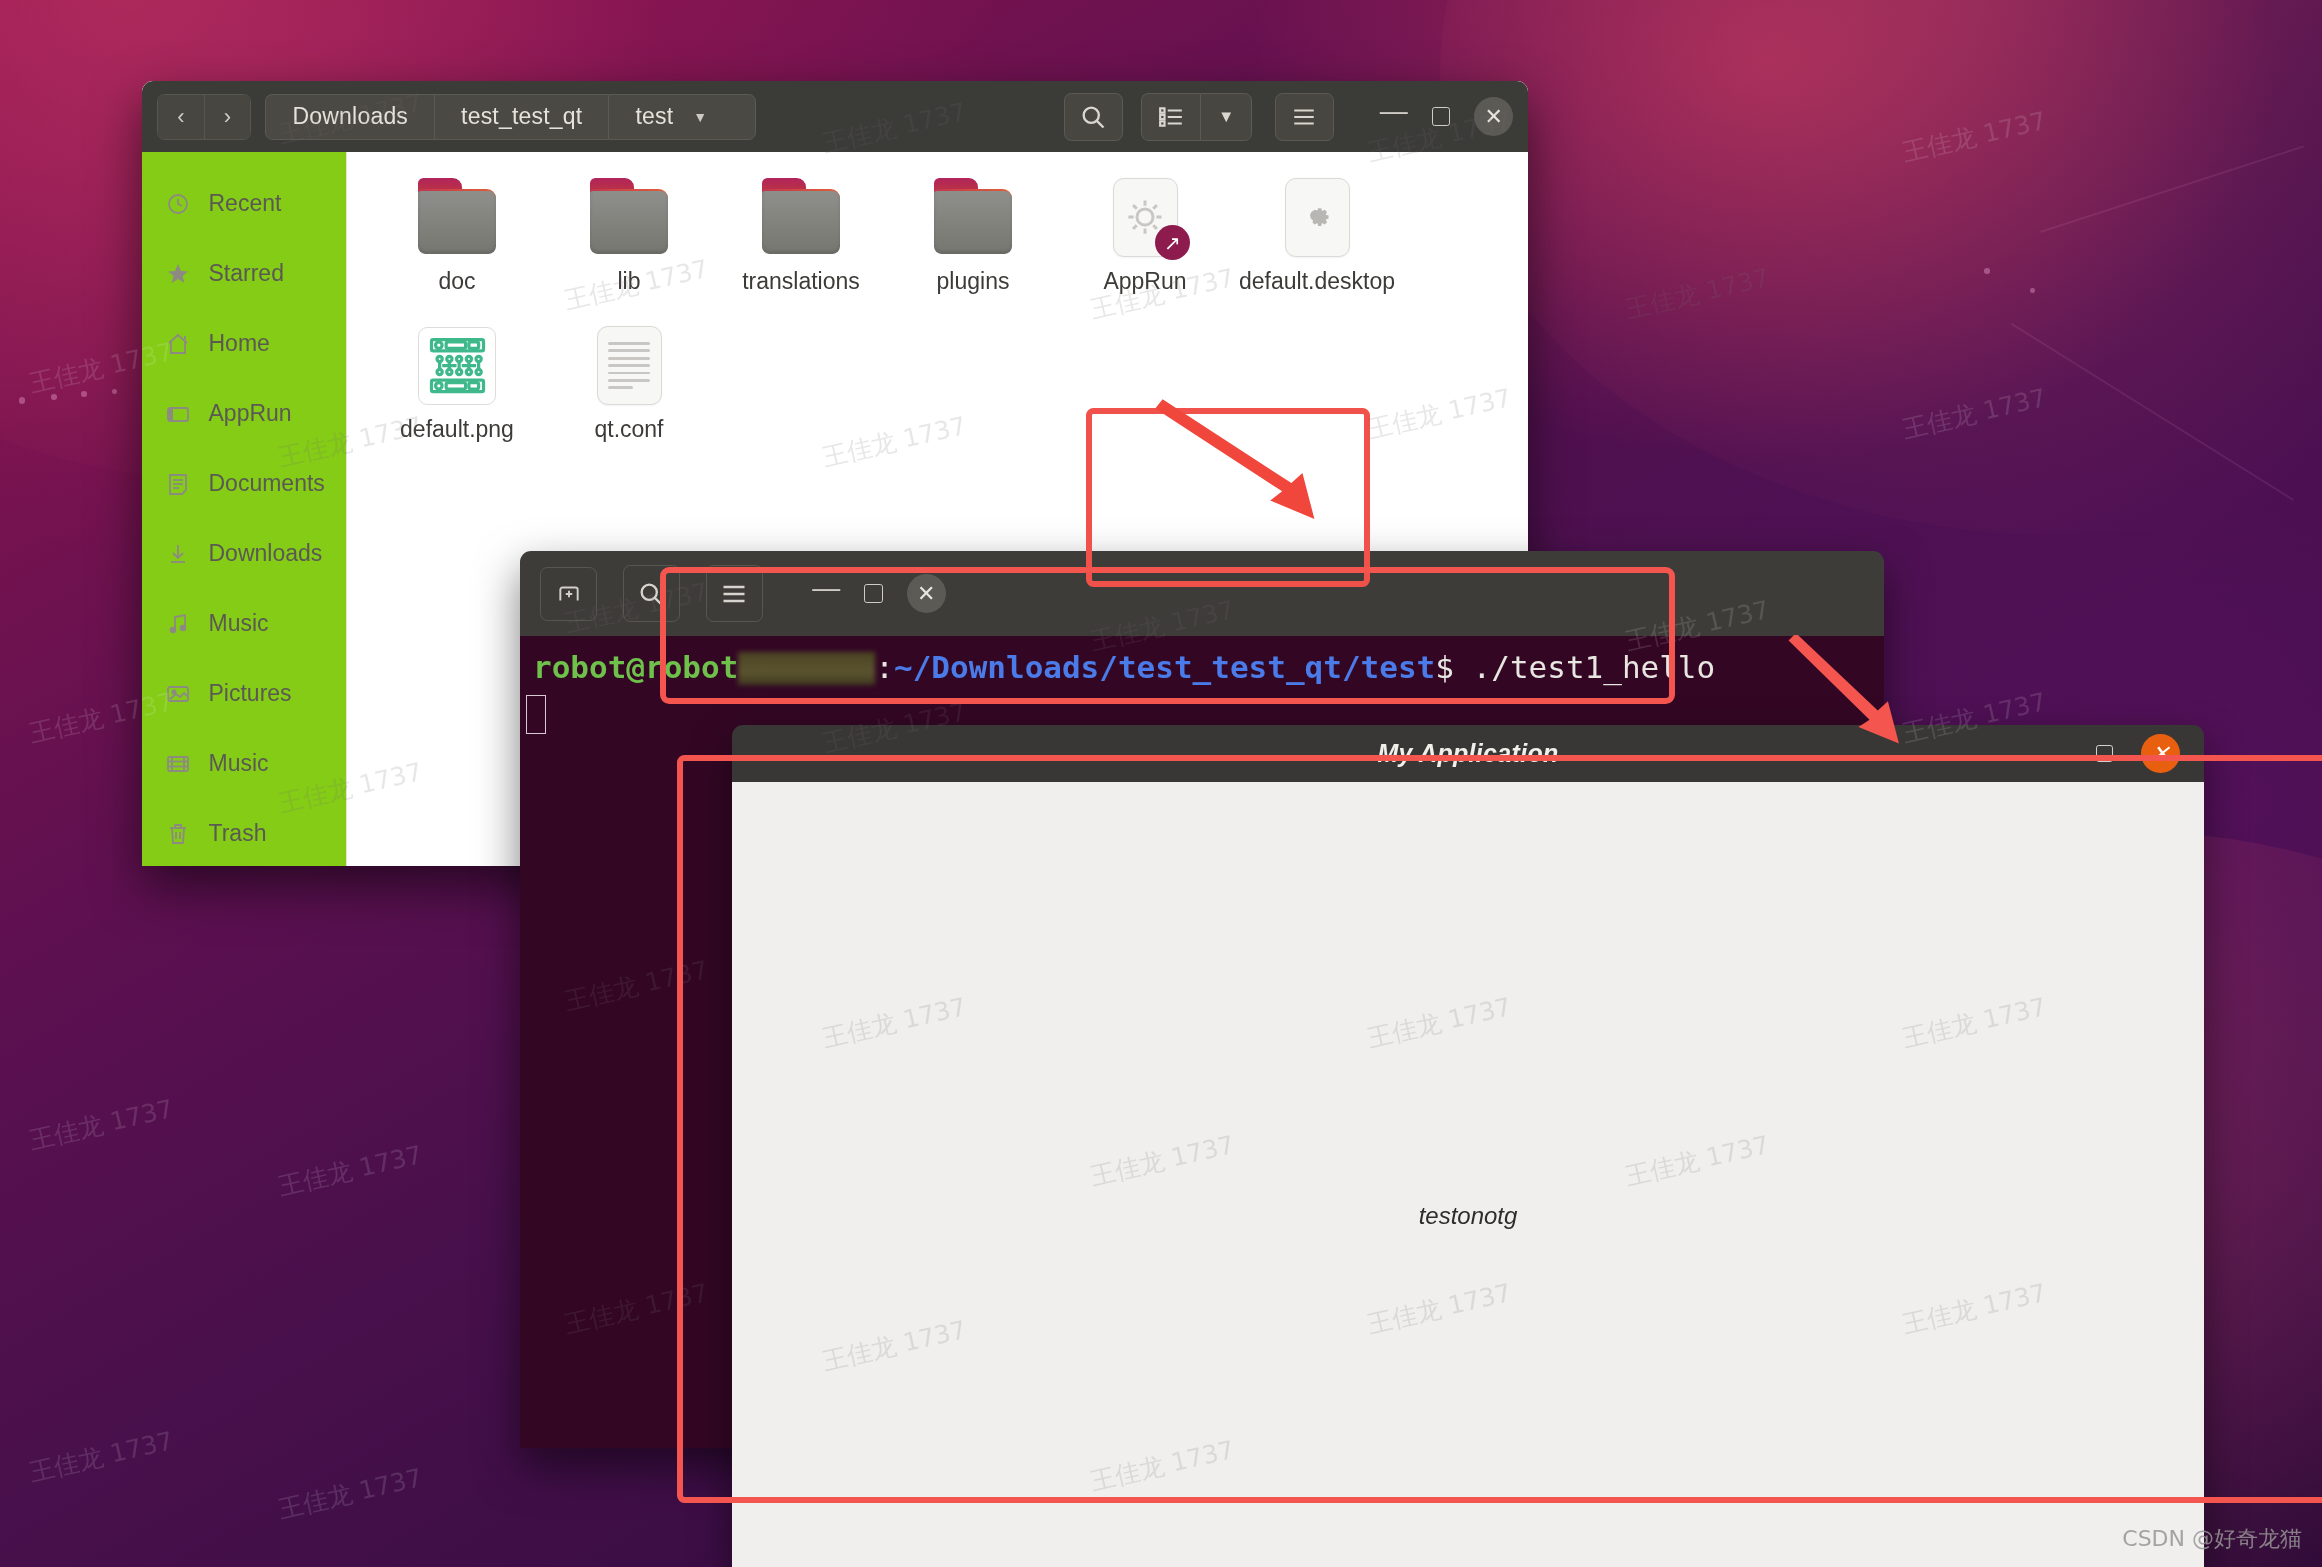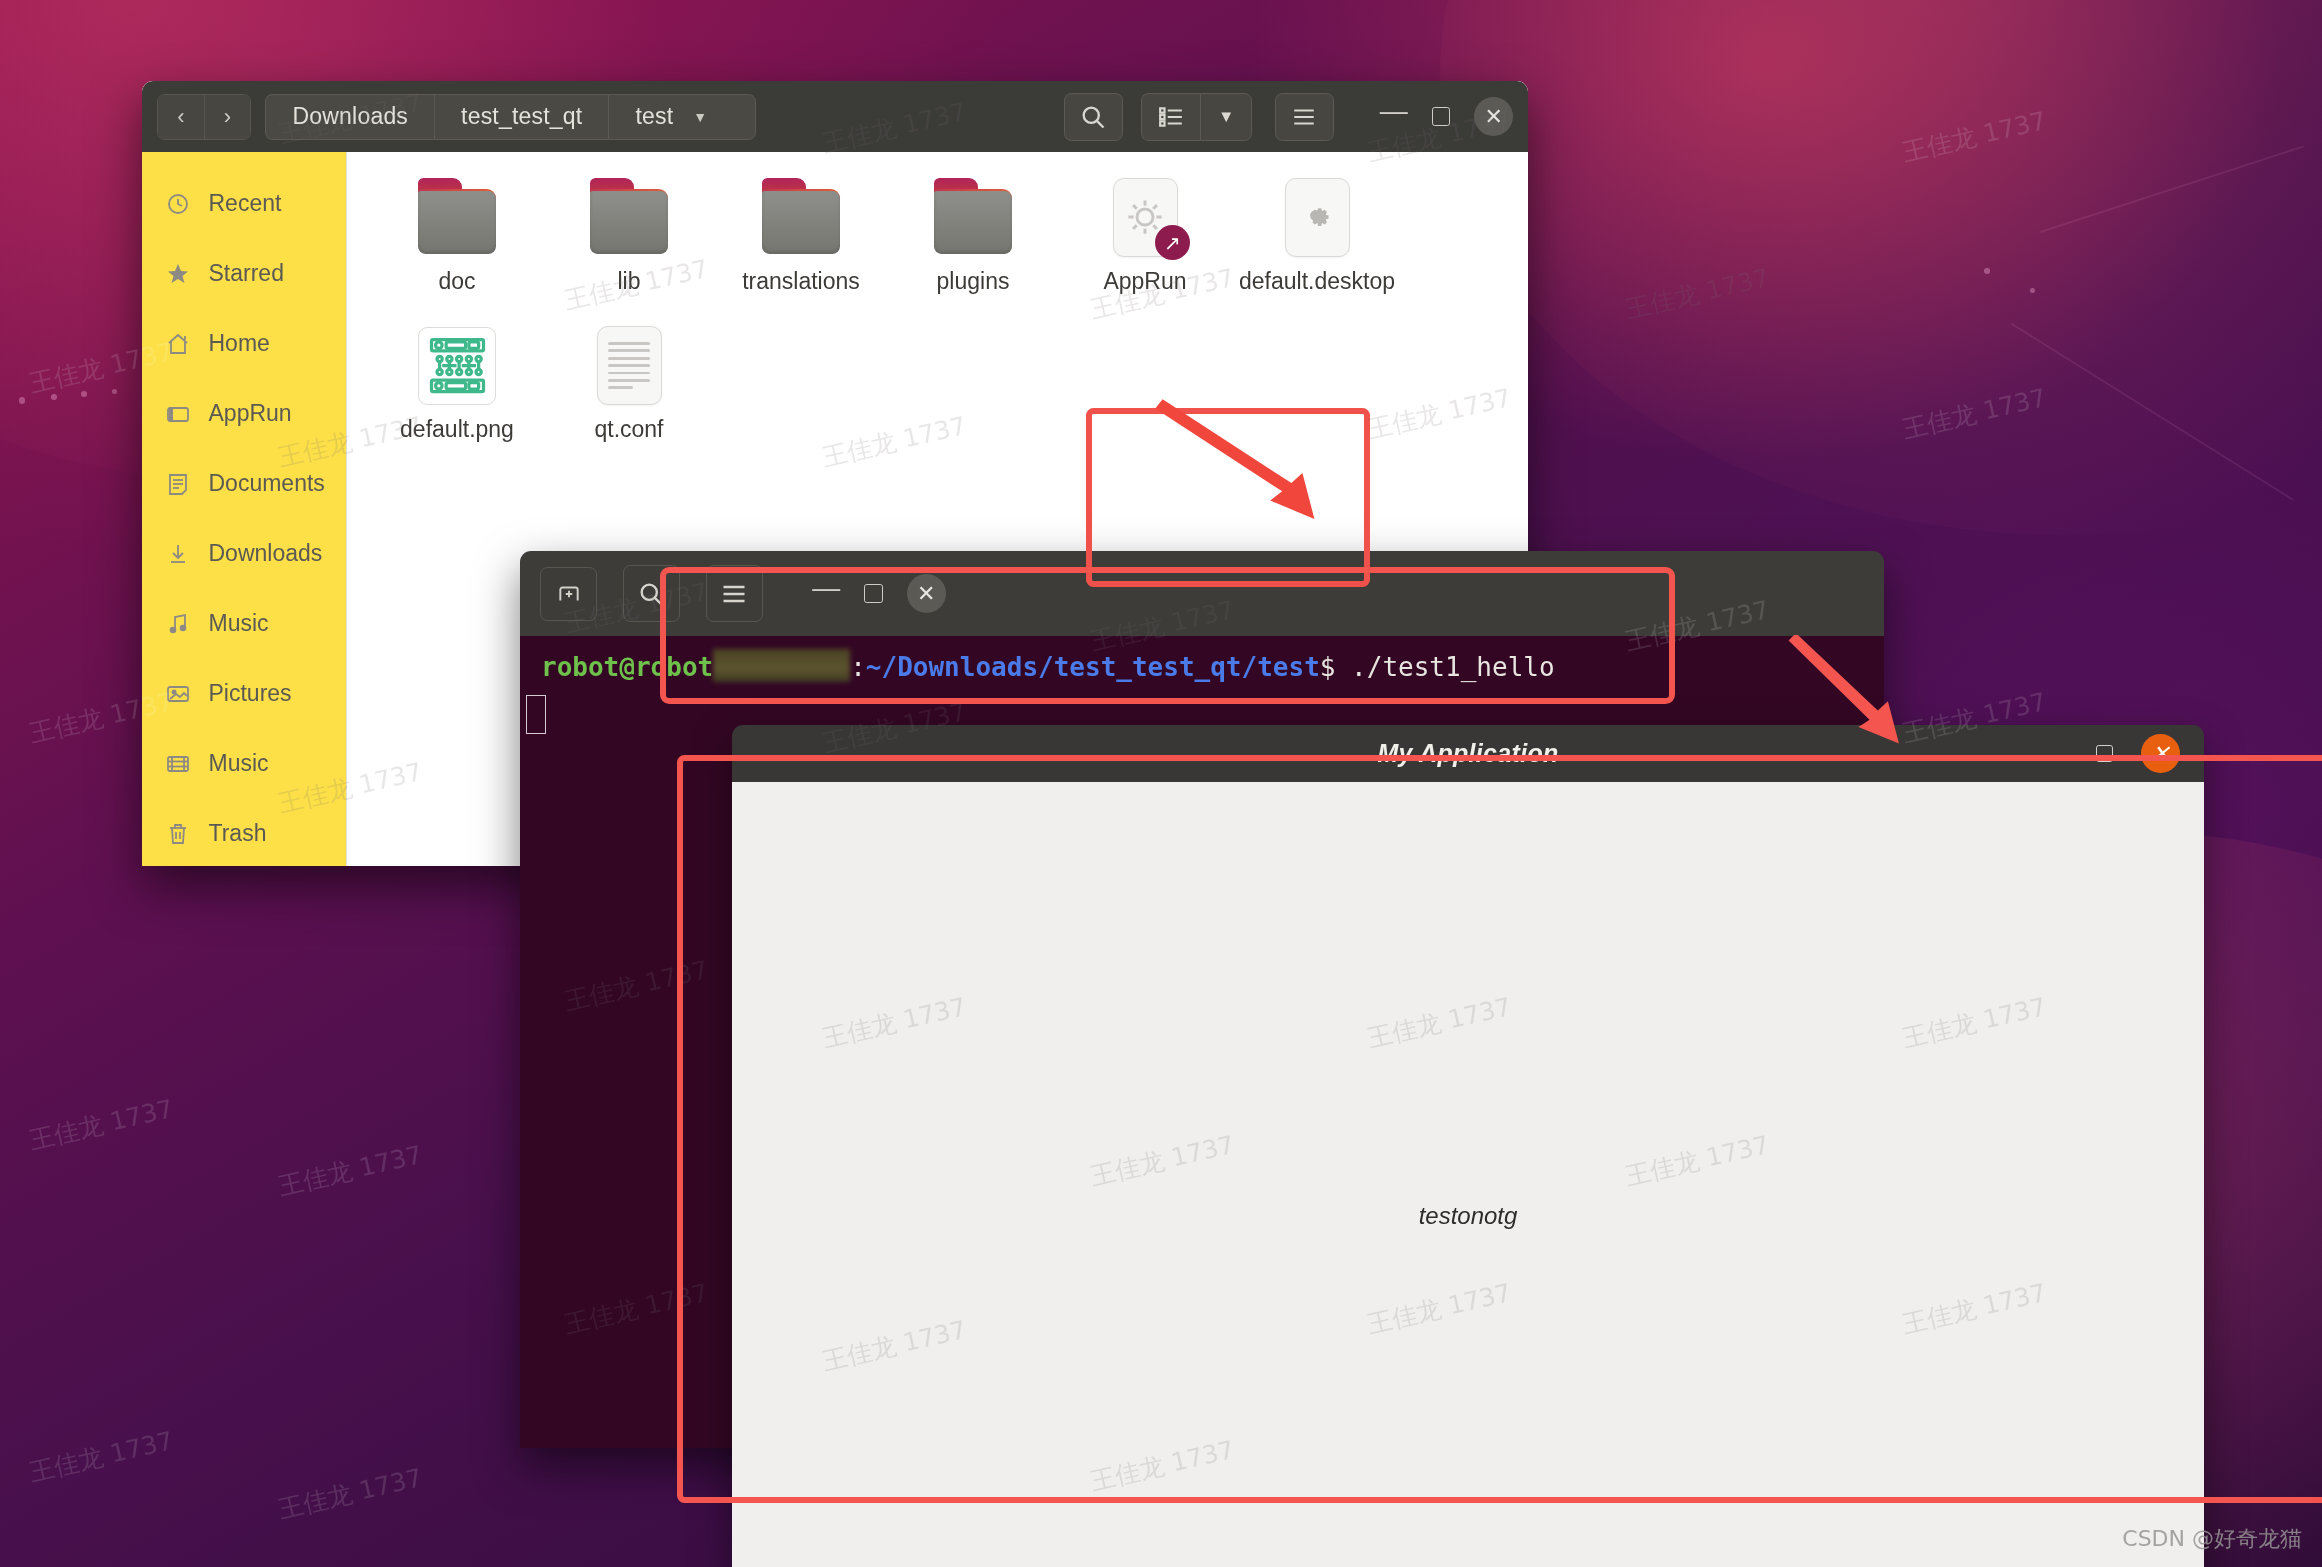--- a/index.html
+++ b/index.html
@@ -82,21 +82,21 @@
   .wctl { display:flex; align-items:center; gap:24px; margin-left:37px; color:#cfcdc6; }
   .wctl .mini { font-size:28px; line-height:0; padding-bottom:11px; }
   .wctl .maxi { width:18.5px; height:18.5px; border:1.8px solid #cfcdc6; border-radius:2.8px; }
   .wctl .clos {
     width:39px; height:39px; border-radius:50%; background:#5b5a55;
     display:flex; align-items:center; justify-content:center; color:#e8e6e0; font-size:22px;
   }
 
   #fm-body { display:flex; height:714px; background:#fff; }
   #fm-sidebar {
-    width:205px; background:#fde047; border-right:0.9px solid #e2e0dd;
+    width:205px; background:#84cc16; border-right:0.9px solid #e2e0dd;
     padding-top:16.6px;
   }
   .side-item {
     display:flex; align-items:center; gap:18.5px;
     height:70px; padding-left:24px; color:#5b5954; font-size:23px;
   }
   .side-ico { width:24px; height:24px; flex:0 0 24px; color:#8d8a84; display:flex; align-items:center; justify-content:center;}
   .side-ico svg { width:24px; height:24px; }
 
   #fm-content { flex:1; background:#ffffff; padding:20px 0 0 24px; position:relative; }
@@ -183,21 +183,21 @@
     filter:blur(2.8px); border-radius:1.8px; vertical-align:middle;
   }
   .tool2 {
     width:57px; height:57px; border:0.9px solid #58574f; border-radius:7.4px;
     display:flex; align-items:center; justify-content:center; color:#d6d4cd; margin-left:9.2px;
   }
   #term-body {
     height:812px; background:#330724; padding:13px 0 0 0; position:relative;
     font-family:"DejaVu Sans Mono","Liberation Mono",monospace;
   }
-  .termline { font-size:26px; white-space:pre; line-height:1.2; padding-left:21px; }
+  .termline { font-size:31px; white-space:pre; line-height:1.2; padding-left:4px;margin-left:9px; }
   .t-user { color:#6ec14a; font-weight:700; }
   .t-blur {
     display:inline-block; width:137px; height:33px; vertical-align:-6.5px;
     background:linear-gradient(180deg,#4a4322,#5c5430 60%,#3f3a20);
     filter:blur(2.8px);
   }
   .t-colon { color:#e8e6e0; }
   .t-path { color:#4a7be8; font-weight:700; }
   .t-dollar { color:#e8e6e0; }
   .t-cmd { color:#e8e6e0; }

